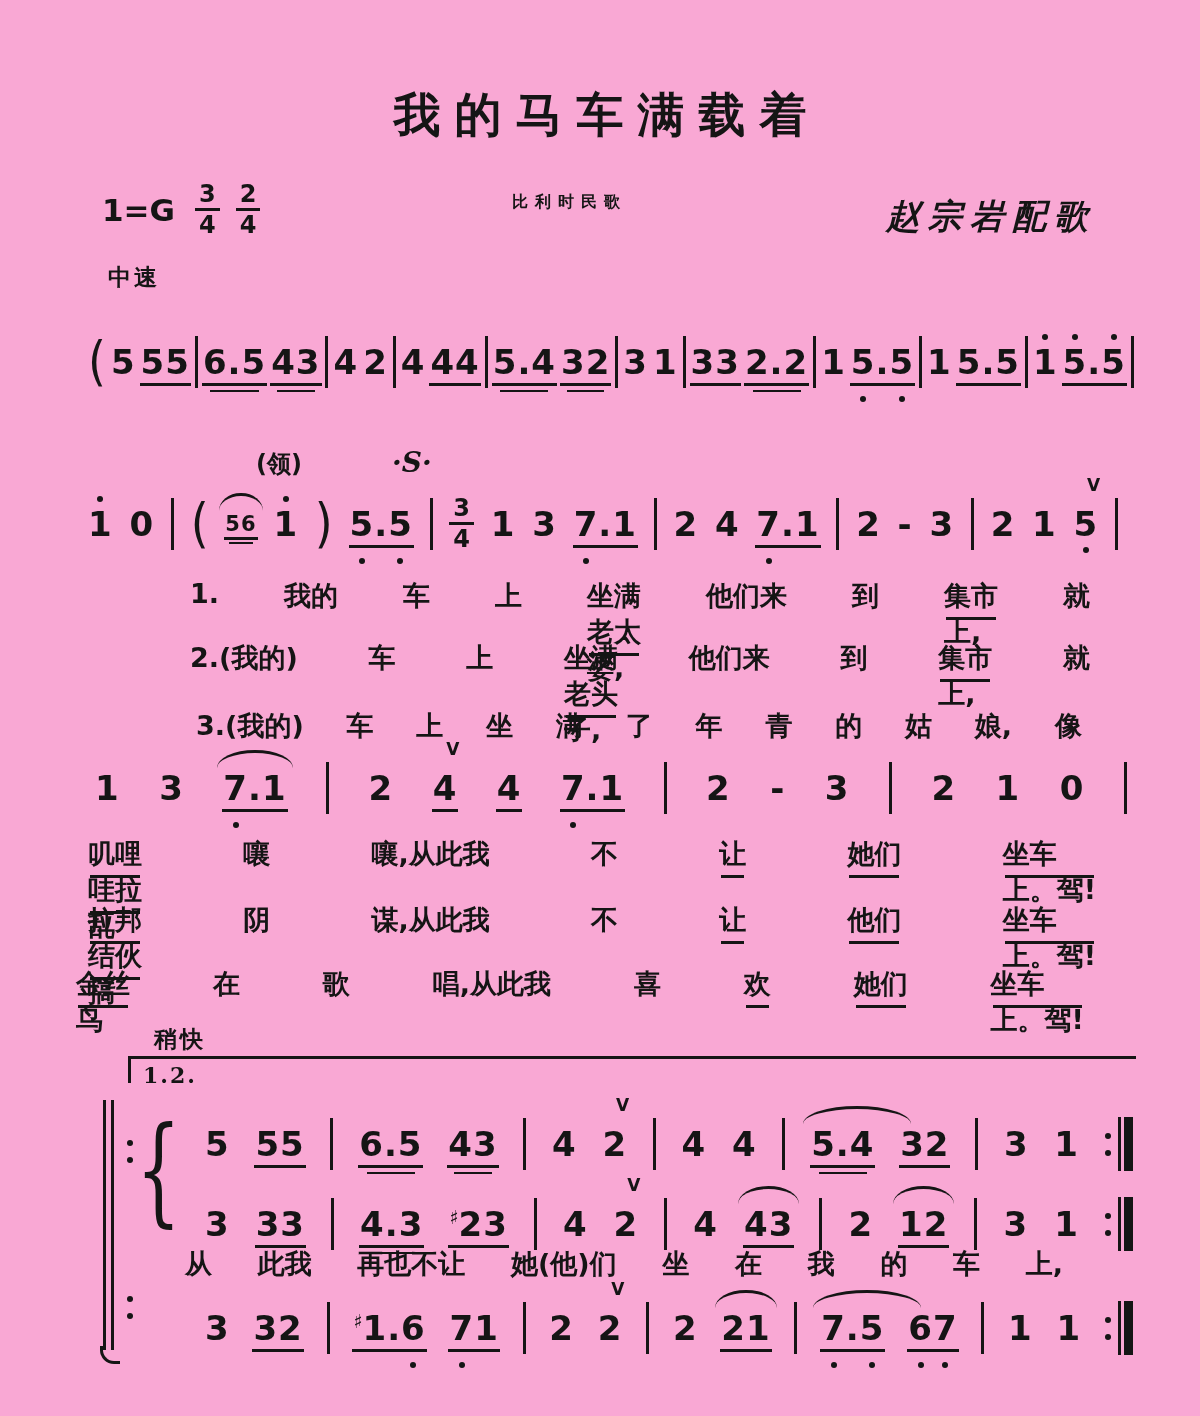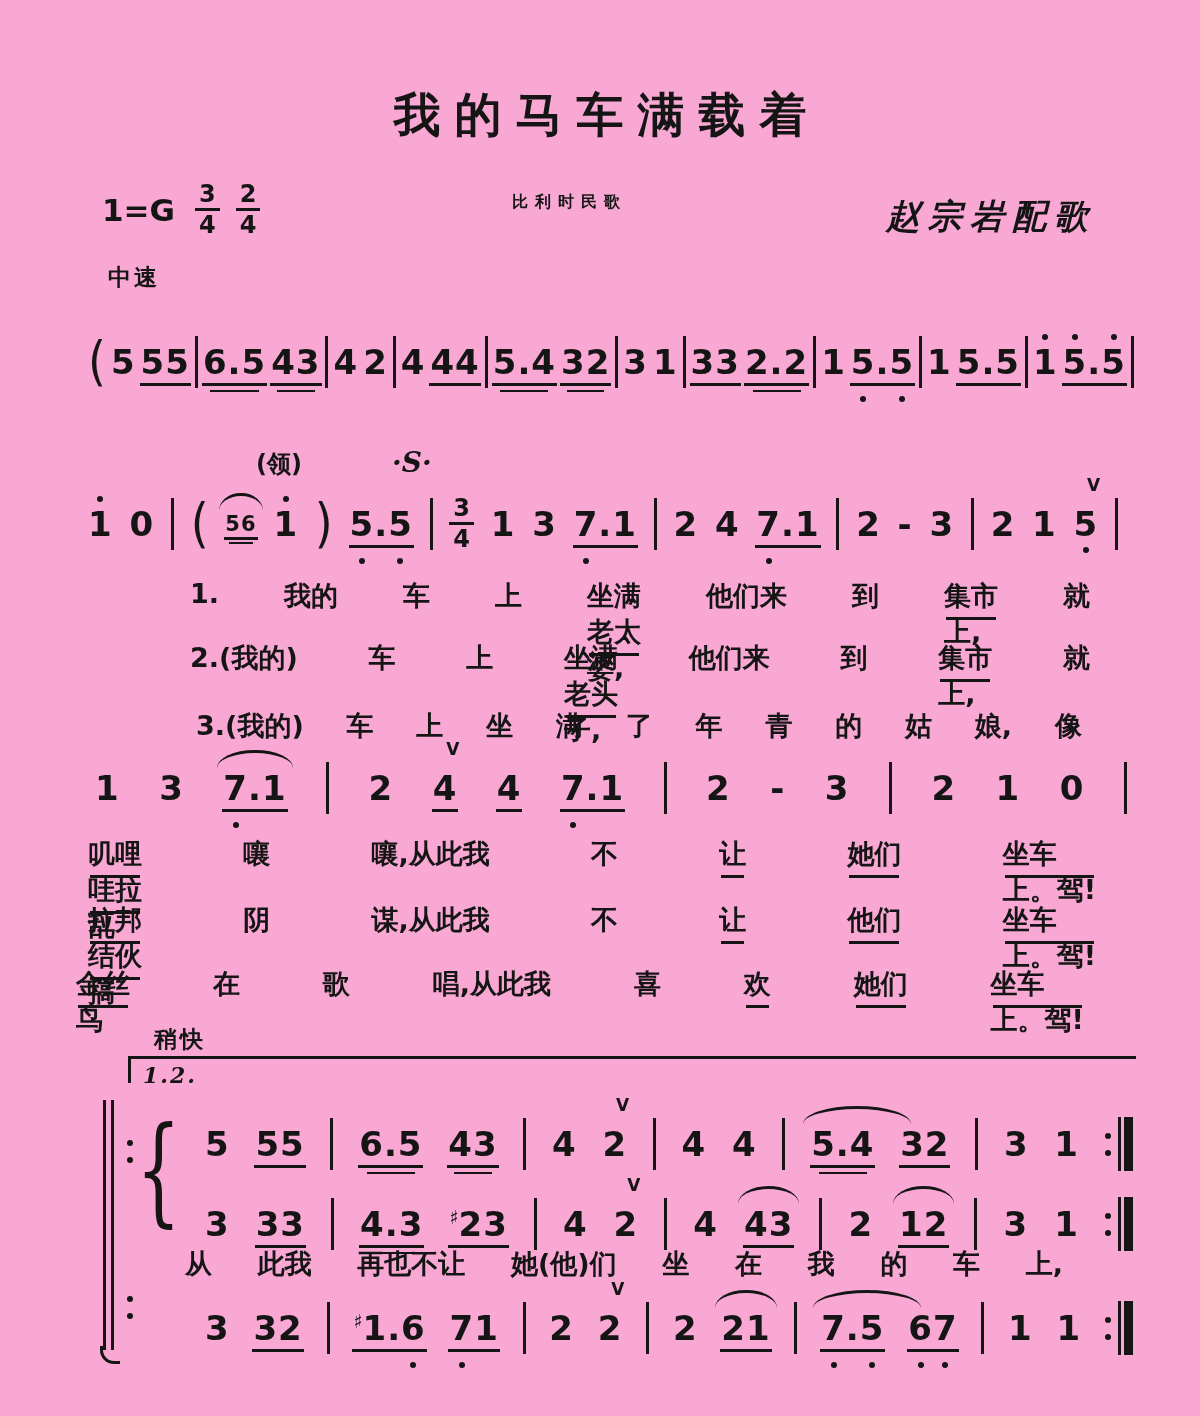--- a/index.html
+++ b/index.html
@@ -55,21 +55,21 @@
   
   .lline{position:absolute;display:flex;justify-content:space-between;align-items:flex-start;
          font-size:27px;font-weight:700;white-space:nowrap;}
   .lcluster{display:inline-flex;flex-direction:column;}
   .lseg{position:relative;display:inline-block;}
   .lseg.lu::after{content:"";position:absolute;left:2px;right:2px;bottom:-6px;height:3.5px;
                   background:currentColor;}
   
   .volta-line{position:absolute;left:128px;top:1056px;width:1008px;height:3px;background:currentColor;}
   .volta-tick{position:absolute;left:128px;top:1056px;width:3px;height:27px;background:currentColor;}
-  .volta-label{position:absolute;left:143px;top:1062px;font-size:22px;font-weight:700;font-style:italic;
+  .volta-label{position:absolute;left:143px;top:1062px;font-size:22px;font-weight:700;
                font-family:"DejaVu Serif","Liberation Serif",serif;letter-spacing:2px;}
   .sysline{position:absolute;width:3px;background:currentColor;}
   .syshook{position:absolute;left:100px;top:1346px;width:17px;height:15px;
            border-left:3px solid currentColor;border-bottom:3px solid currentColor;
            border-bottom-left-radius:14px;}
   .sysdots{position:absolute;left:127px;display:flex;flex-direction:column;gap:11px;}
   .brace{position:absolute;left:136px;top:1104px;font-size:118px;line-height:132px;font-weight:400;
          font-family:"DejaVu Serif","Liberation Serif",serif;
          transform:scaleX(.6);transform-origin:left center;}
 </style>

